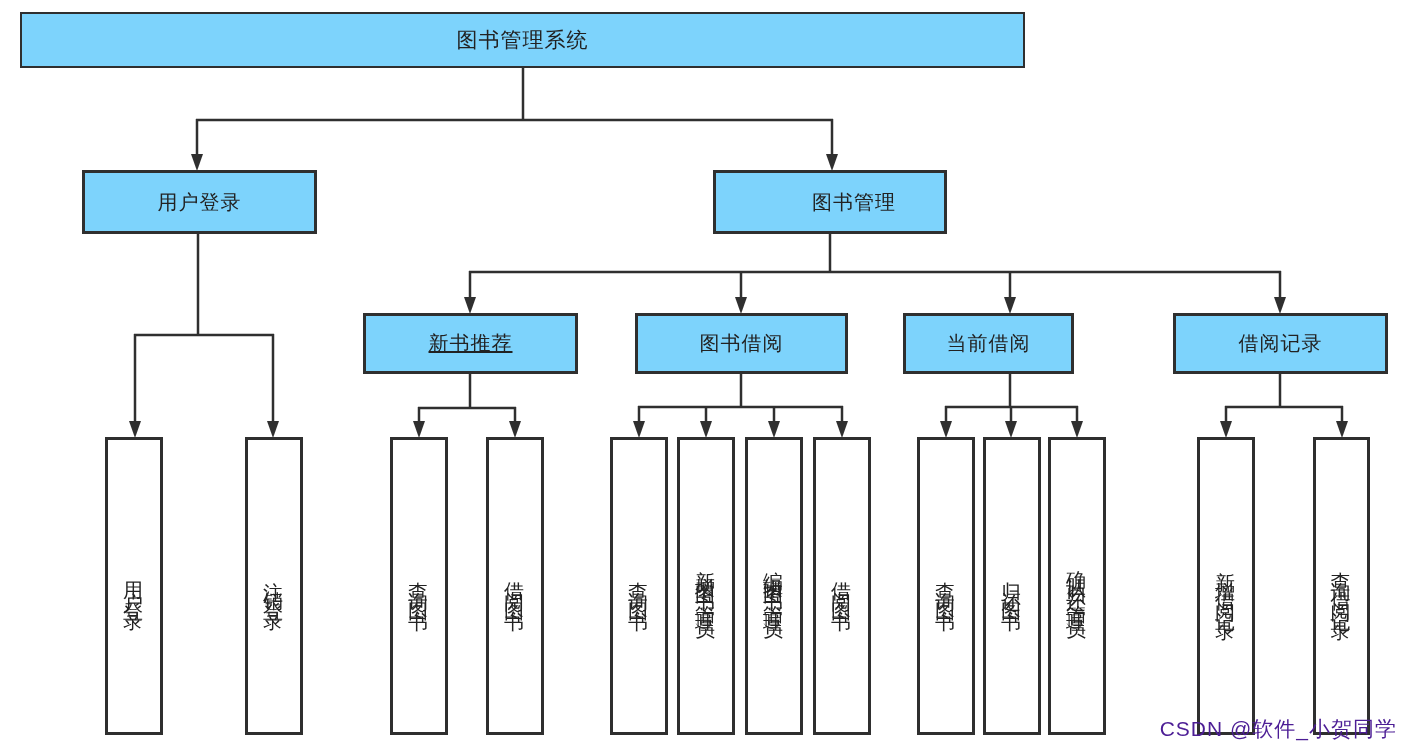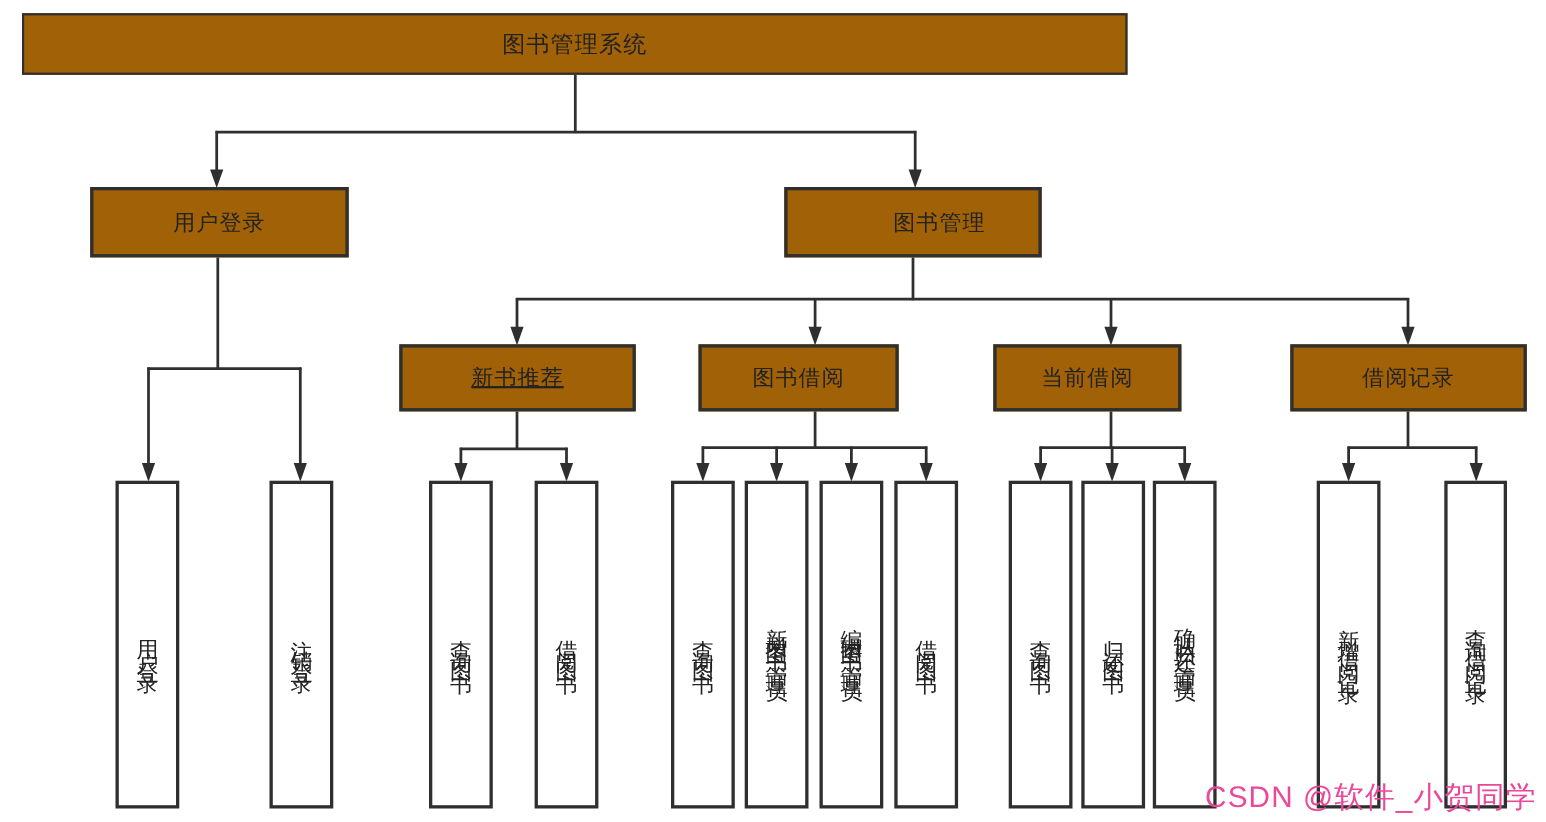--- a/index.html
+++ b/index.html
@@ -14,21 +14,21 @@
     width: 1405px; height: 747px;
     background: #ffffff;
   }
   #wires {
     position: absolute; left: 0; top: 0;
     width: 1405px; height: 747px;
   }
   .node {
     position: absolute;
     box-sizing: border-box;
-    background: #a16207;
+    background: #7dd3fc;
     border: 3px solid #2f2f2f;
     display: flex;
     align-items: center;
     justify-content: center;
     font-size: 20px;
     color: #222222;
     letter-spacing: 1px;
     z-index: 2;
   }
   .node.root { border-width: 2px; font-size: 21px; }
@@ -48,22 +48,22 @@
     text-orientation: mixed;
     font-size: 20px;
     color: #222222;
     letter-spacing: 10px;
     white-space: nowrap;
   }
   .watermark {
     position: absolute;
     right: 8px;
     bottom: 4px;
-    font-size: 27px;
-    color: #ec4899;
+    font-size: 21px;
+    color: #4c1d95;
     letter-spacing: 1px;
     z-index: 3;
     margin-left: 22px;
   }
 </style>
 </head>
 <body>
 
 <div id="canvas">
 
@@ -147,21 +147,21 @@
   <div class="node" style="left:82px; top:170px; width:235px; height:64px;">
     <span>用户登录</span>
   </div>
   <div class="node" style="left:713px; top:170px; width:234px; height:64px;padding-left:48px;">
     <span>图书管理</span>
   </div>
 
   <div class="node" style="left:363px; top:313px; width:215px; height:61px;text-decoration:underline;">
     <span>新书推荐</span>
   </div>
-  <div class="node" style="left:635px; top:313px; width:182px; height:61px;">
+  <div class="node" style="left:635px; top:313px; width:213px; height:61px;">
     <span>图书借阅</span>
   </div>
   <div class="node" style="left:903px; top:313px; width:171px; height:61px;">
     <span>当前借阅</span>
   </div>
   <div class="node" style="left:1173px; top:313px; width:215px; height:61px;">
     <span>借阅记录</span>
   </div>
 
   <div class="leaf" style="left:105px; top:437px; width:58px; height:298px;">

